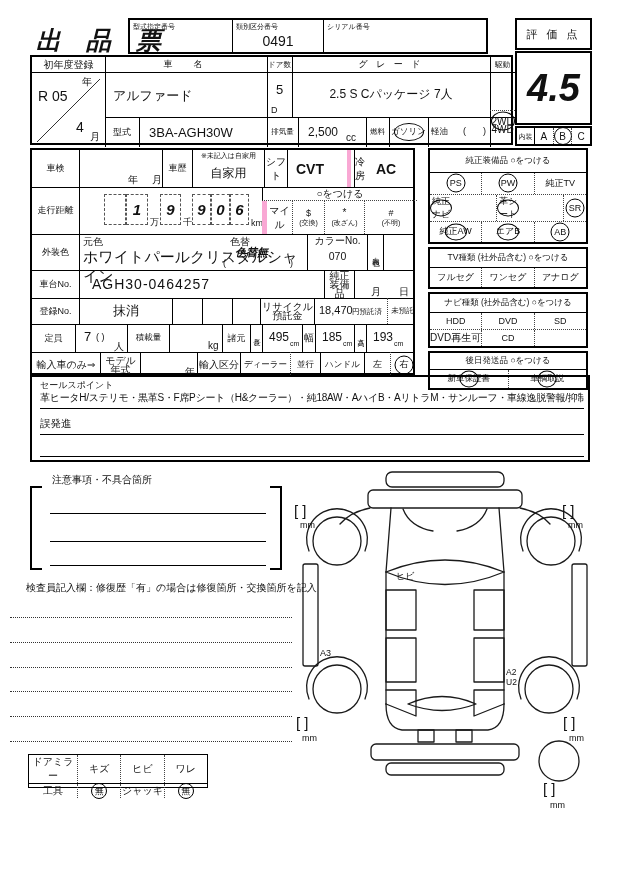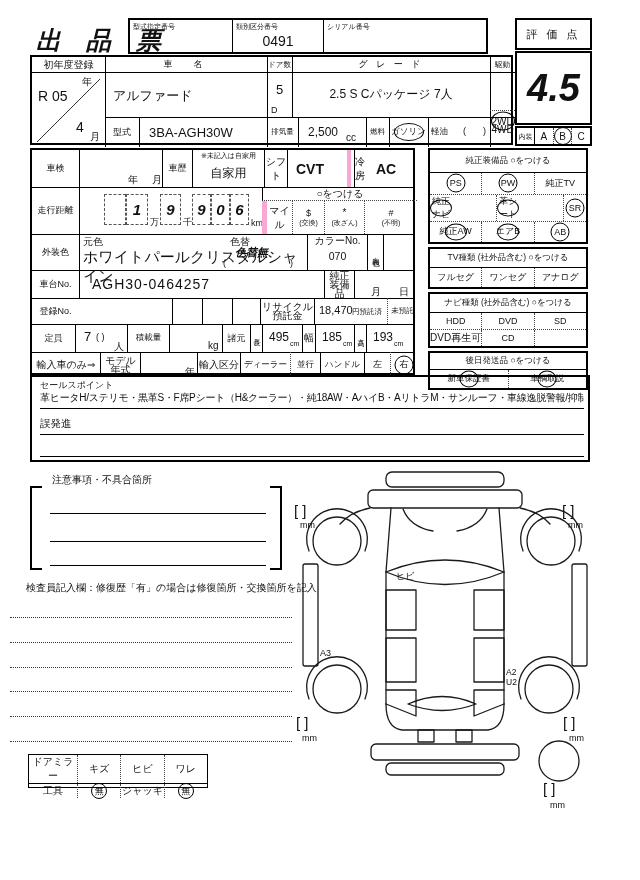--- a/index.html
+++ b/index.html
@@ -191,20 +191,21 @@
 
     <div class="c ctr f9" style="left:0;top:120px;width:47px;height:28px;">車台No.</div>
     <div class="c f14" style="left:47px;top:120px;width:245px;height:28px;border-left:1px solid #000;display:flex;align-items:center;padding-left:12px;letter-spacing:1px;">AGH30-0464257</div>
     <div class="c ctr f8" style="left:292px;top:120px;width:30px;height:28px;border-left:1px solid #000;line-height:9px;">純正装備品</div>
     <div class="c" style="left:322px;top:120px;width:63px;height:28px;border-left:1px solid #000;">
       <span class="c f8" style="left:16px;top:15px;">月</span>
       <span class="c f8" style="left:44px;top:15px;">日</span>
     </div>
 
     <div class="c ctr f9" style="left:0;top:148px;width:47px;height:26px;">登録No.</div>
+    <div class="c ctr f13" style="left:47px;top:148px;width:93px;height:26px;border-left:1px solid #000;">抹消</div>
     <div class="c" style="left:140px;top:148px;width:30px;height:26px;border-left:1px solid #000;"></div>
     <div class="c" style="left:170px;top:148px;width:30px;height:26px;border-left:1px solid #000;"></div>
     <div class="c" style="left:200px;top:148px;width:28px;height:26px;border-left:1px solid #000;"></div>
     <div class="c ctr f8" style="left:228px;top:148px;width:54px;height:26px;border-left:1px solid #000;line-height:9px;">リサイクル預託金</div>
     <div class="c" style="left:282px;top:148px;width:73px;height:26px;border-left:1px solid #000;">
       <span class="c f11" style="left:4px;top:6px;">18,470</span>
       <span class="c f75" style="left:37px;top:9px;">円預託済</span>
     </div>
     <div class="c ctr f75" style="left:355px;top:148px;width:30px;height:26px;border-left:1px dotted #444;">未預託</div>
 

